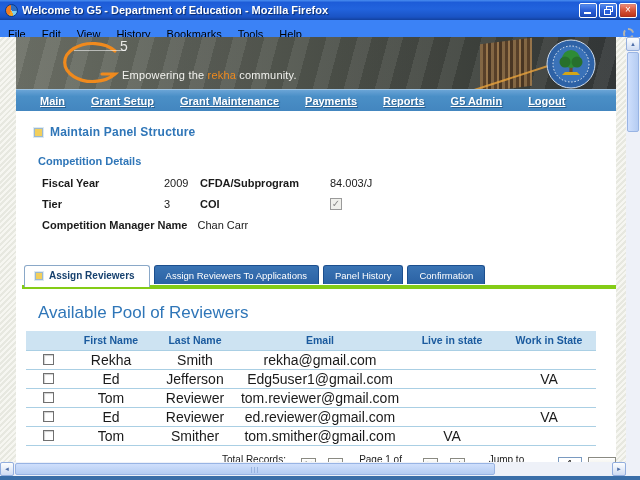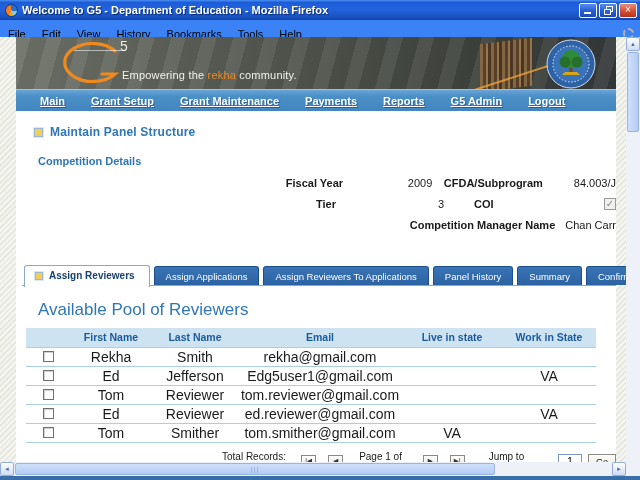--- a/index.html
+++ b/index.html
@@ -59,31 +59,31 @@
 
   
   .page-body { padding:10px 0 0 6px; }
   .page-title-row { display:flex; align-items:center; margin:4px 0 0 12px; }
   .sq-icon { width:9px; height:9px; background:#f2cf5c; border:1px solid #9ab8d0; box-shadow:0 0 0 1px #dce9f2; margin-right:7px; }
   .page-title { color:#2f76b8; font-size:12px; font-weight:bold; letter-spacing:.2px; }
 
   .details-wrap { position:relative; margin-top:16px; min-height:96px; }
   .sec-heading { color:#2f76b8; font-size:11px; font-weight:bold; margin:0 0 10px 16px; }
   .fld-rows { margin-left:20px; }
-  .fld-row { display:flex; align-items:center; margin-bottom:9px; font-size:11px; color:#1a1a1a;justify-content:flex-end; }
+  .fld-row { display:flex; align-items:center; margin-bottom:9px; font-size:11px; color:#1a1a1a; }
   .fl { font-weight:bold; }
   .w-lbl1 { width:122px; } .w-val1 { width:36px; } .w-lbl2 { width:130px; font-weight:bold; }
   .coi-box { width:12px; height:12px; border:1px solid #9a9a9a; background:#f0f0ec; color:#8a8a8a;
     font-size:10px; line-height:10px; text-align:center; }
   .panel-sec { position:absolute; left:334px; top:0; }
   .panel-sec .fld-rows { margin-left:10px; }
   .w-plbl { width:108px; }
 
   
-  .tabs-row { display:flex; align-items:flex-end; margin-top:14px; border-bottom:1px solid #84cc16; padding-left:2px; }
+  .tabs-row { display:flex; align-items:flex-start; margin-top:14px; border-bottom:4px solid #84cc16; padding-left:2px; }
   .tab { background:linear-gradient(180deg,#3a74b4 0%,#2b62a4 100%); color:#fff; font-size:9.5px;
     padding:4px 11px 3px 11px; margin-right:4px; border-radius:3px 3px 0 0; border:1px solid #1c4f8e; border-bottom:none;
     white-space:nowrap; }
   .tab.active { background:#fff; color:#16406e; font-weight:bold; font-size:10px; border:1px solid #8aa8c8;
     border-bottom:none; margin-bottom:-2px; padding:4px 14px 6px 10px; display:flex; align-items:center; }
   .tab.active .sq-icon { width:8px; height:8px; margin-right:6px; }
 
   
   .pool-heading { color:#2f76b8; font-size:17px; font-weight:normal; margin:14px 0 8px 16px; }
   .rv-table { margin-left:4px; width:570px; border-collapse:collapse; }
@@ -226,24 +226,22 @@
             </div>
           </div>
 
         </div>
 
         <div class="tabs-row">
             <div class="tab active">
               <span class="sq-icon"></span>
               <span>Assign Reviewers</span>
             </div>
-            <div class="tab"><span>Assign Applications</span></div>
             <div class="tab"><span>Assign Reviewers To Applications</span></div>
             <div class="tab"><span>Panel History</span></div>
-            <div class="tab"><span>Summary</span></div>
             <div class="tab"><span>Confirmation</span></div>
           </div>
 
         <div class="pool-heading">Available Pool of Reviewers</div>
         <table class="rv-table">
           <thead>
               <tr>
                 <th class="c0"></th>
                 <th class="c1">First Name</th>
                 <th class="c2">Last Name</th>

